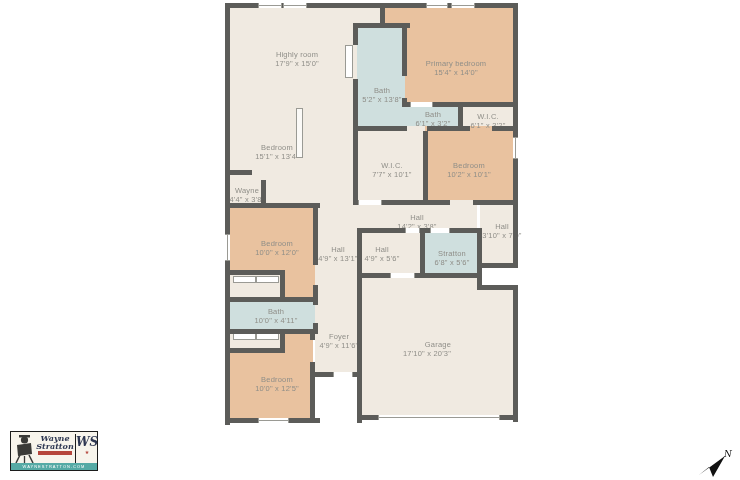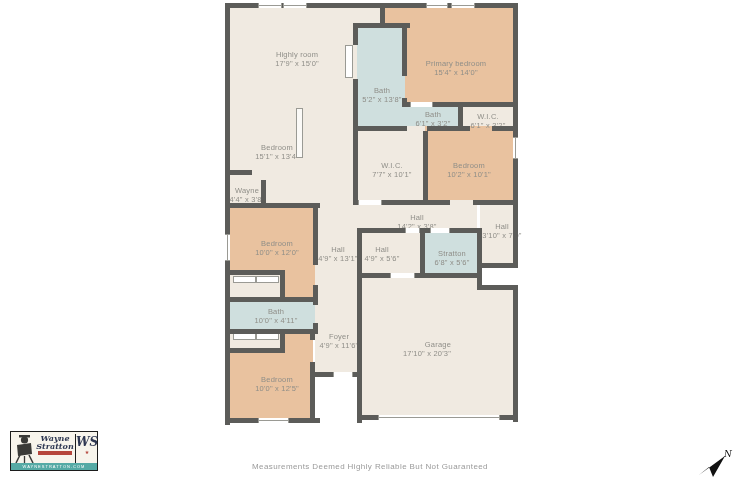--- a/index.html
+++ b/index.html
@@ -229,19 +229,18 @@
       <div class="name">Stratton</div>
       <div class="redband"></div>
     </div>
     <div class="right">
       <div class="ws">WS</div>
       <div class="star">★</div>
     </div>
     <div class="band">WAYNESTRATTON.COM</div>
   </div>
 
-  <div id="disclaimer">Measurements Deemed Highly Reliable But Not Guaranteed</div>
 
   <svg id="compass" width="36" height="31" viewBox="0 0 36 31">
     <text x="26" y="10">N</text>
     <polygon points="1,28 27,9 15,30 11,20" fill="#111111"></polygon>
   </svg>
 </div>
 
 </body></html>

